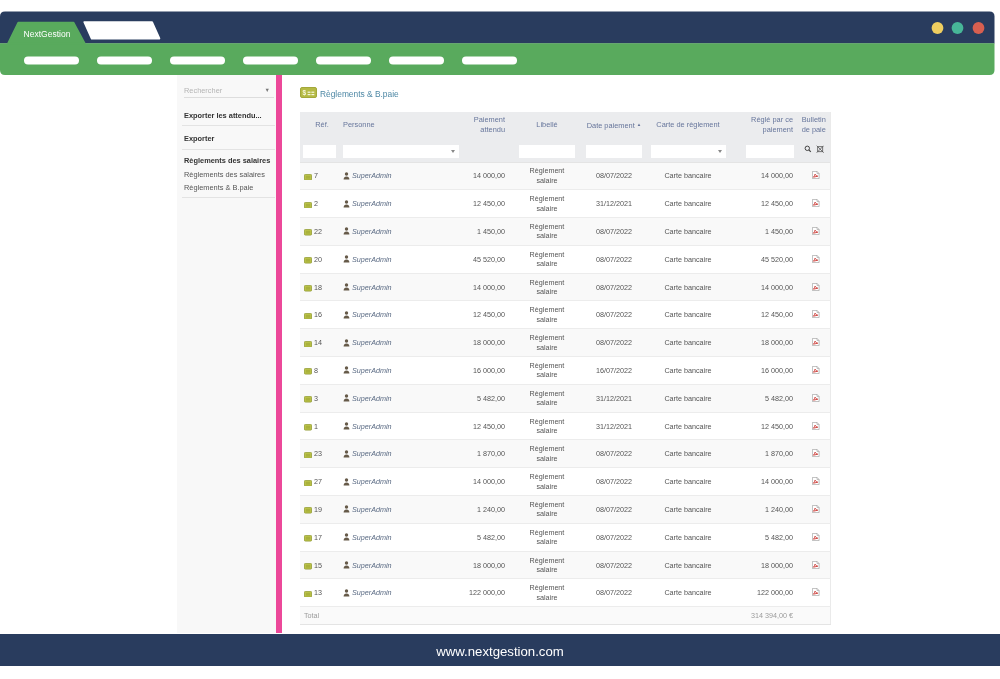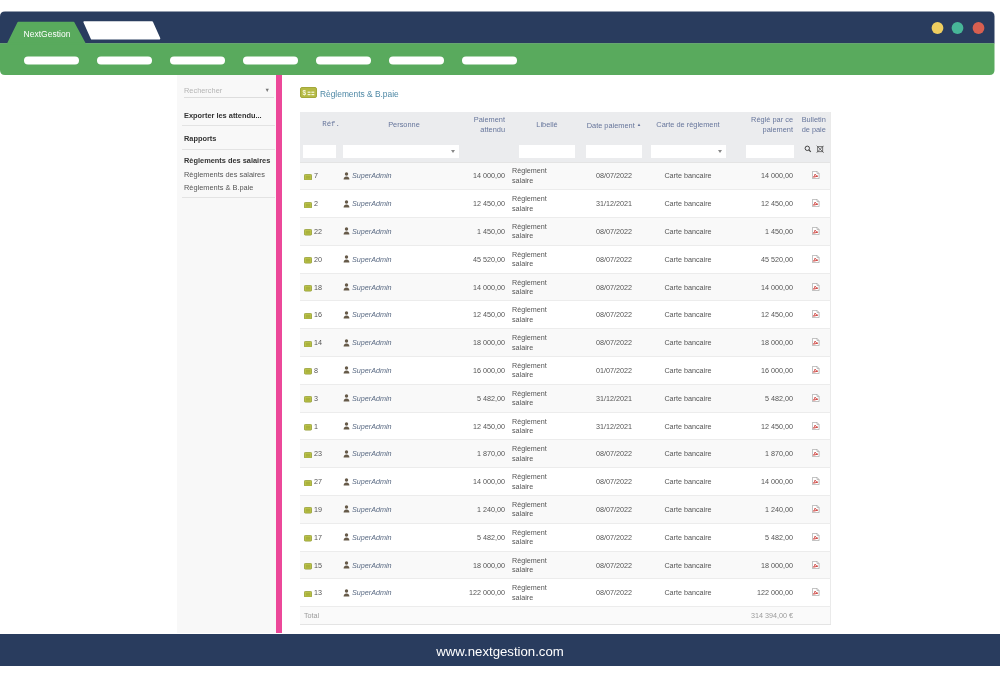--- a/index.html
+++ b/index.html
@@ -26,21 +26,21 @@
 #tbl tbody td:last-child, #tbl tfoot td:last-child, #tbl thead td:last-child, #tbl thead th:last-child { border-right:1px solid #eaeaea; }
 #tbl tbody tr:nth-child(odd) { background:#f9f9f9; }
 #tbl tbody tr:first-child td { border-top:1px solid #e4e4e4; }
 #tbl .c-ref { padding-left:4px; }
 #tbl .c-ref span { margin-left:2px; vertical-align:top; }
 #tbl .refico { vertical-align:-2px; }
 #tbl .c-pers { padding-left:3px;font-style:italic; }
 #tbl .perico { vertical-align:-1.5px; margin-right:2px; }
 #tbl .pname { color:#5b6b84; }
 #tbl .c-amt { text-align:right; padding-right:7px; }
-#tbl .c-lib { white-space:normal; line-height:9.5px;margin-top:48px; }
+#tbl .c-lib { text-align:center; white-space:normal; line-height:9.5px;margin-top:48px; }
 #tbl .c-date { text-align:center; }
 #tbl .c-mode { text-align:center; }
 #tbl .c-paid { text-align:right; padding-right:5px; }
 #tbl .c-pdf { text-align:center; }
 #tbl tfoot td { height:17.5px; color:#9b9b9b; border-bottom:1px solid #e4e4e4; vertical-align:middle; background:#fafafa; }
 #footer { position:absolute; left:0; top:634px; width:1000px; height:32px; background:#293c5e; color:#fff; font-size:13.2px; text-align:center; line-height:35px; }
 </style>
 </head>
 <body>
 <svg id="chrome" width="1000" height="86" viewBox="0 0 1000 86">
@@ -60,21 +60,21 @@
     <rect x="316" y="56.6" width="55" height="8" rx="4"></rect>
     <rect x="389" y="56.6" width="55" height="8" rx="4"></rect>
     <rect x="462" y="56.6" width="55" height="8" rx="4"></rect>
   </g>
 </svg>
 <div id="sidebar">
   <div class="srch">Rechercher<span class="car">▼</span></div>
   <div class="srchline"></div>
   <div class="sit" style="top:36px; white-space:nowrap; overflow:hidden;">Exporter les attendu...</div>
   <div class="sdiv" style="top:50px;"></div>
-  <div class="sit" style="top:59px;">Rapports</div>
+  <div class="sit" style="top:59px;">Exporter</div>
   <div class="sdiv" style="top:74px;"></div>
   <div class="sit" style="top:81px; white-space:nowrap;">Règlements des salaires</div>
   <div class="sit2" style="top:95px; white-space:nowrap;">Règlements des salaires</div>
   <div class="sit2" style="top:108px; white-space:nowrap;">Règlements &amp; B.paie</div>
   <div class="sdiv" style="top:122px;"></div>
 </div>
 <div id="boxhead">
   <svg class="tico" width="17" height="11" viewBox="0 0 17 11">
     <rect x="0.5" y="0.5" width="16" height="10" rx="1.5" fill="#b5ba45" stroke="#a3a83a"></rect>
     <text x="2.6" y="8" font-size="6.4" font-weight="bold" fill="#f6f7dc">$</text>
@@ -91,22 +91,22 @@
       <col style="width:125px">
       <col style="width:47px">
       <col style="width:70px">
       <col style="width:64px">
       <col style="width:84px">
       <col style="width:68px">
       <col style="width:32px">
 </colgroup>
 <thead>
 <tr class="lbl">
-<th style="text-align:right; padding-left:4px;font-family:Liberation Mono, monospace;">Réf.</th>
-<th style="text-align:center; padding-left:3px;margin-left:31px;">Personne</th>
+<th style="text-align:center; padding-left:4px;">Réf.</th>
+<th style="text-align:left; padding-left:3px;margin-left:31px;">Personne</th>
 <th style="text-align:right; padding-right:7px;">Paiement<br>attendu</th>
 <th>Libellé</th>
 <th>Date paiement <span style="font-size:4.5px; vertical-align:1.5px;">▲</span></th>
 <th>Carte de règlement</th>
 <th style="text-align:right; padding-right:5px;">Réglé par ce<br>paiement</th>
 <th>Bulletin<br>de paie</th>
 </tr>
 <tr class="flt">
 <td style="padding-left:3px;"><span class="fin" style="width:33px;"></span></td>
 <td style="padding-left:3px;"><span class="fin sel" style="width:116px;"><i></i></span></td>
@@ -273,21 +273,21 @@
 <td class="c-ref"><svg class="refico" width="8" height="6.5" viewBox="0 0 8 6.5">
             <rect x="0.4" y="0.4" width="7.2" height="5.7" rx="1" fill="#bcc348" stroke="#8f9930" stroke-width="0.8"></rect>
             <rect x="1.8" y="1.8" width="4.4" height="2.9" fill="#a9b13c"></rect>
           </svg><span>8</span></td>
 <td class="c-pers"><svg class="perico" width="7" height="8" viewBox="0 0 7 8">
             <circle cx="3.5" cy="2" r="1.7" fill="#665a49"></circle>
             <path d="M0.6 7.6 C0.6 5.4 1.8 4.4 3.5 4.4 C5.2 4.4 6.4 5.4 6.4 7.6 Z" fill="#665a49"></path>
           </svg><span class="pname">SuperAdmin</span></td>
 <td class="c-amt">16 000,00</td>
 <td class="c-lib">Règlement<br>salaire</td>
-<td class="c-date">01/07/2022</td>
+<td class="c-date">16/07/2022</td>
 <td class="c-mode">Carte bancaire</td>
 <td class="c-paid">16 000,00</td>
 <td class="c-pdf"><svg style="margin-left:4px; vertical-align:-1px;" width="7.5" height="8" viewBox="0 0 7.5 8">
             <path d="M0.4 0.4 H5 L7.1 2.5 V7.6 H0.4 Z" fill="#fff" stroke="#a0a0a0" stroke-width="0.7"></path>
             <path d="M5 0.4 L5 2.5 L7.1 2.5" fill="none" stroke="#a0a0a0" stroke-width="0.6"></path>
             <path d="M1.4 6.2 C2.2 5.4 2.9 4.3 3.1 3.1 C3.6 4.3 4.4 5 5.8 5.2 C4.3 5.5 2.8 5.8 1.4 6.2 Z" fill="none" stroke="#c9302c" stroke-width="0.85"></path>
           </svg></td>
 </tr>
 <tr>
 <td class="c-ref"><svg class="refico" width="8" height="6.5" viewBox="0 0 8 6.5">

